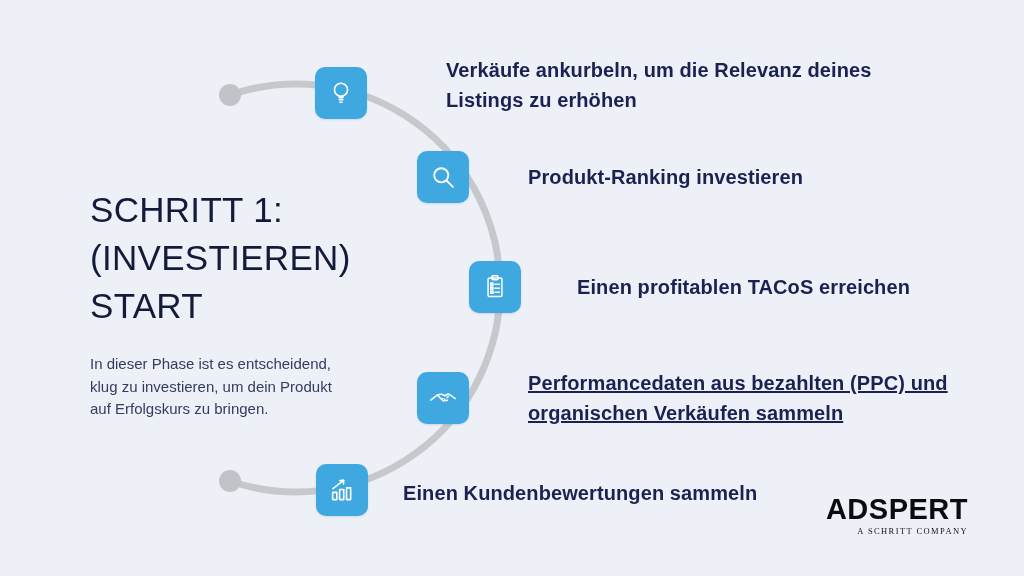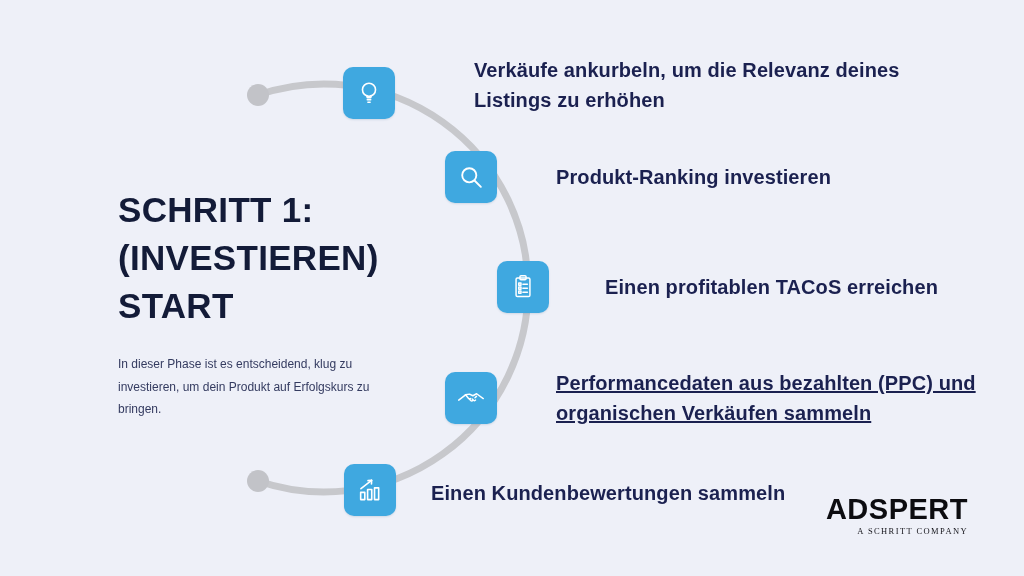--- a/index.html
+++ b/index.html
@@ -4,21 +4,21 @@
 <style>
   * { margin: 0; padding: 0; box-sizing: border-box; }
   html, body { width: 1024px; height: 576px; }
   body {
     position: relative;
     width: 1024px; height: 576px;
     background: #eef0f8;
     font-family: "Liberation Sans", sans-serif;
     overflow: hidden;
   }
-  .canvas { position: absolute; inset: 0; margin-left: 28px; }
+  .canvas { position: absolute; inset: 0; }
 
   
   .curve-svg { position: absolute; left: 0; top: 0; }
 
   
   .icon-box {
     position: absolute;
     width: 52px; height: 52px;
     background: #3fa8e0;
     border-radius: 10px;
@@ -35,33 +35,33 @@
     line-height: 30px;
     color: #1b2150;
     letter-spacing: .1px;
   }
 
   
   .title {
     position: absolute;
     left: 90px; top: 186px;
     width: 330px;
-    font-weight: 700;
+    font-weight: 400;
     font-size: 35px;
     line-height: 48px;
     color: #131b38;
     letter-spacing: .3px;
   }
   .title div { white-space: nowrap; }
 
   .description {
     position: absolute;
     left: 90px; top: 353px;
     width: 262px;
-    font-size: 12px;
+    font-size: 15px;
     line-height: 22.5px;
     color: #343b60;
   }
 
   
   .logo {
     position: absolute;
     right: 56px; bottom: 40px;
     display: flex; flex-direction: column; align-items: flex-end;
   }

